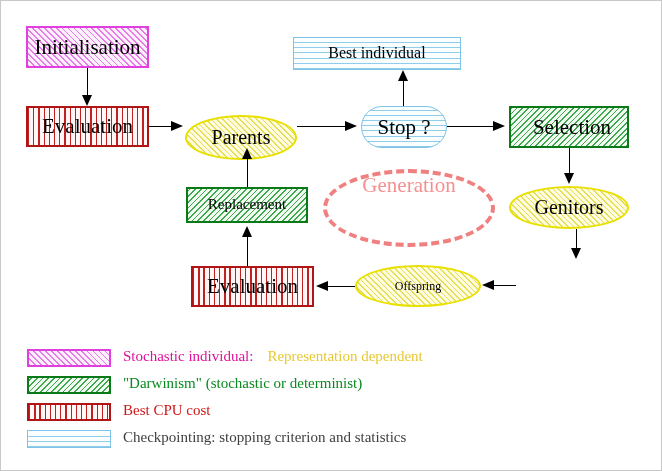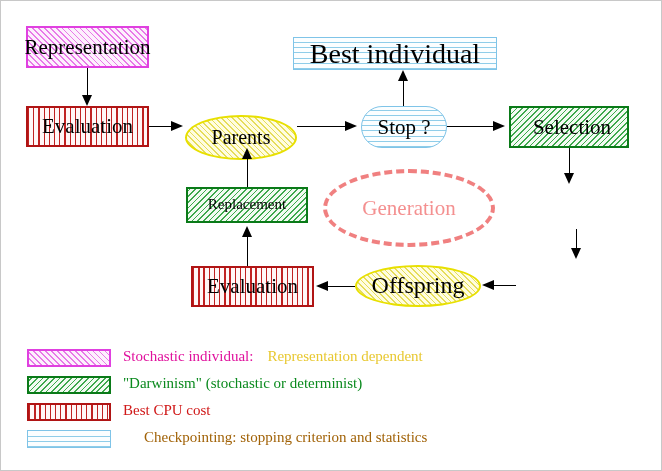--- a/index.html
+++ b/index.html
@@ -100,21 +100,20 @@
     border-right: 12px solid #000000;
   }
 
   
   #generation-ellipse {
     position: absolute;
     border: 4px dashed #f08080;
     border-radius: 50%;
     box-sizing: border-box;
     display: flex;
-    align-items: center;
     justify-content: center;
   }
   #generation-label {
     color: #f49090;
     font-size: 21px;
   }
 
   
   .legend-swatch {
     position: absolute;
@@ -127,35 +126,36 @@
   }
   .legend-text .sub {
     margin-left: 14px;
   }
 </style>
 </head>
 <body>
 
 <div id="canvas">
 
-  <div class="node pat-magenta" style="left:25px; top:25px; width:123px; height:42px; font-size:21px;">Representation</div>
+  <div class="node pat-magenta" style="left:25px; top:25px; width:123px; height:42px; font-size:21px;">Initialisation</div>
 
   <div class="node pat-red" style="left:25px; top:105px; width:123px; height:41px; font-size:21px;">Evaluation</div>
 
   <div class="node pat-yellow ellipse" style="left:184px; top:114px; width:112px; height:45px; font-size:20px;">Parents</div>
 
-  <div class="node pat-blue" style="left:292px; top:36px; width:204px; height:33px; font-size:28px;">Best individual</div>
+  <div class="node pat-blue" style="left:292px; top:36px; width:168px; height:33px; font-size:16px;">Best individual</div>
 
   <div class="node pat-blue rounded" style="left:360px; top:105px; width:86px; height:42px; font-size:21px;">Stop ?</div>
 
   <div class="node pat-green" style="left:508px; top:105px; width:120px; height:42px; font-size:21px;padding-left:6px;">Selection</div>
 
-
-
-  <div class="node pat-yellow ellipse" style="left:354px; top:264px; width:126px; height:42px; font-size:24px;">Offspring</div>
+  <div class="node pat-yellow ellipse" style="left:508px; top:185px; width:120px; height:43px; font-size:20px;">Genitors</div>
+
+
+  <div class="node pat-yellow ellipse" style="left:354px; top:264px; width:126px; height:42px; font-size:12px;">Offspring</div>
 
   <div class="node pat-red" style="left:190px; top:265px; width:123px; height:41px; font-size:21px;">Evaluation</div>
 
   <div class="node pat-green" style="left:185px; top:186px; width:122px; height:36px; font-size:15px;">Replacement</div>
 
   <div id="generation-ellipse" style="left:322px; top:168px; width:172px; height:78px;">
     <span id="generation-label">Generation</span>
   </div>
 
   <div class="line-v" style="left:86px; top:67px; height:30px;"></div>
@@ -196,15 +196,15 @@
     <span style="color:#e0119d">Stochastic individual:</span><span class="sub" style="color:#e8c830">Representation dependent</span>
   </div>
 
   <div class="legend-swatch pat-green" style="left:26px; top:375px; width:84px; height:18px;"></div>
   <div class="legend-text" style="left:122px; top:374px; color:#0a8a1e;">"Darwinism" (stochastic or determinist)</div>
 
   <div class="legend-swatch pat-red" style="left:26px; top:402px; width:84px; height:18px;"></div>
   <div class="legend-text" style="left:122px; top:401px; color:#d01818;">Best CPU cost</div>
 
   <div class="legend-swatch pat-blue" style="left:26px; top:429px; width:84px; height:18px;"></div>
-  <div class="legend-text" style="left:122px; top:428px; color:#a16207;margin-left:21px;">Checkpointing: stopping criterion and statistics</div>
+  <div class="legend-text" style="left:122px; top:428px; color:#404040;">Checkpointing: stopping criterion and statistics</div>
 
 </div>
 
 </body></html>

